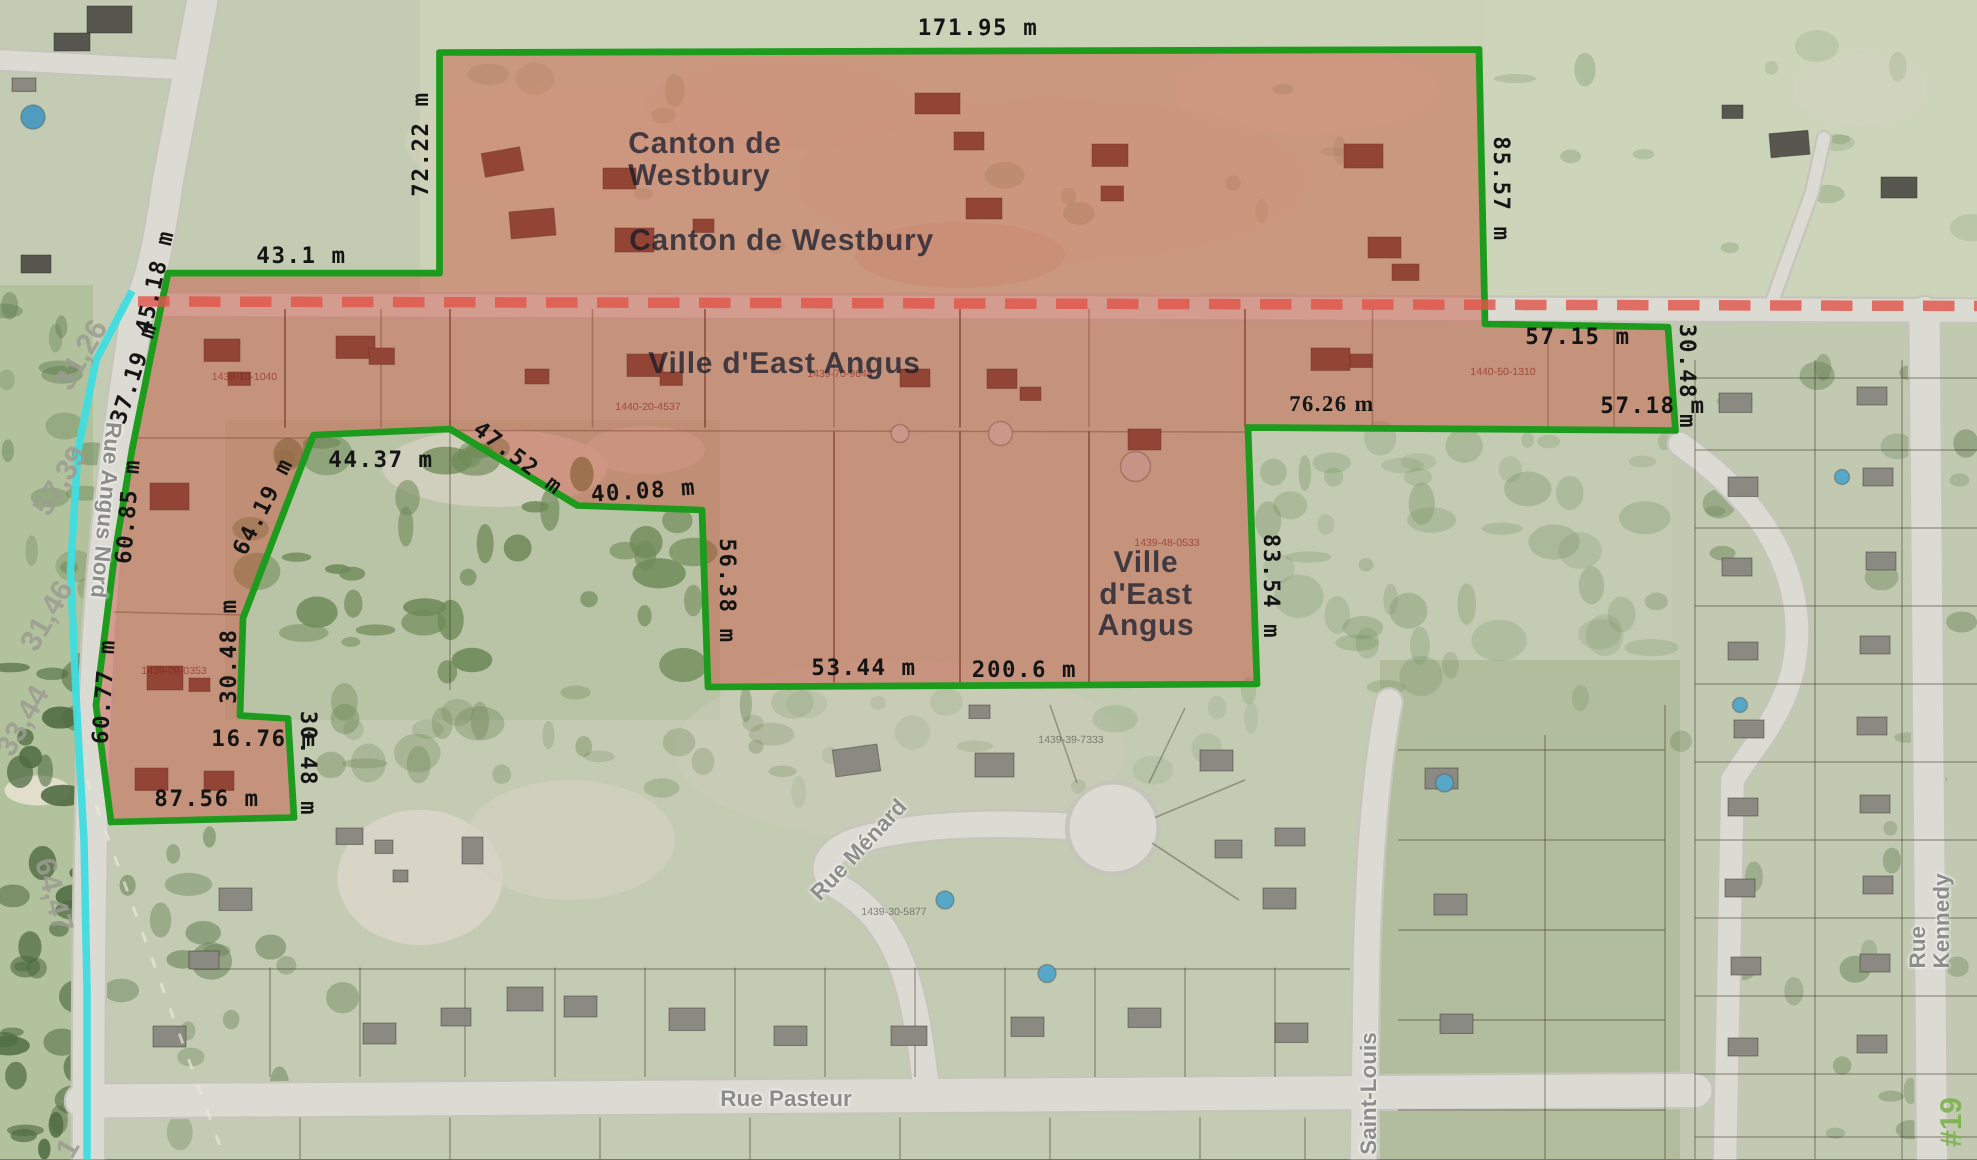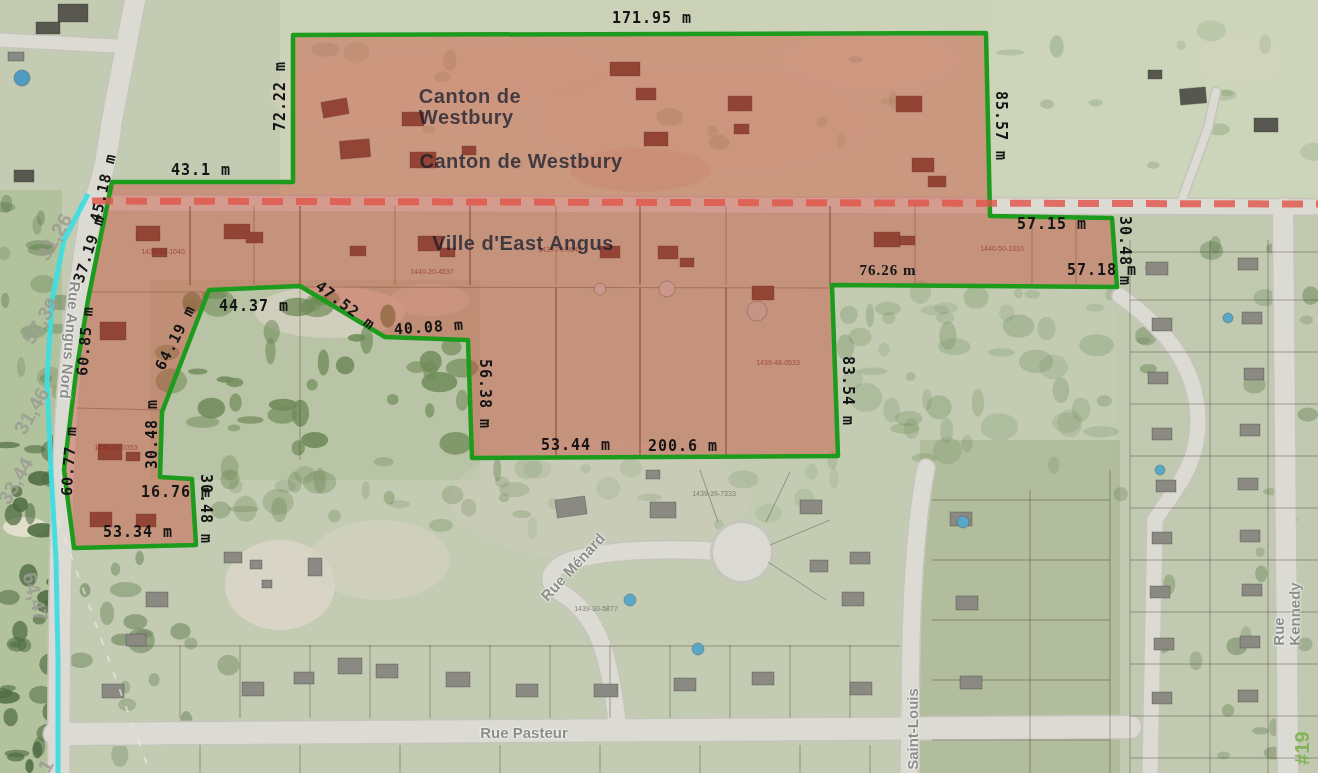--- a/index.html
+++ b/index.html
@@ -512,20 +512,23 @@
       <div class="lbl street" style="left: 70px; top: 340px; transform: translate(-50%, -50%) rotate(95deg);">Rue Angus Nord</div>
       <div class="lbl street" style="left: 573px; top: 567px; transform: translate(-50%, -50%) rotate(-47deg);">Rue Ménard</div>
       <div class="lbl street" style="left: 524px; top: 733px; transform: translate(-50%, -50%) rotate(0deg);">Rue Pasteur</div>
       <div class="lbl street" style="left: 913px; top: 729px; transform: translate(-50%, -50%) rotate(-90deg);">Saint-Louis</div>
       <div class="lbl street" style="left: 1287px; top: 614px; transform: translate(-50%, -50%) rotate(-90deg);">Rue Kennedy</div>
       <div class="lbl route" style="left: 1302px; top: 748px; transform: translate(-50%, -50%) rotate(-90deg);">#19</div>
       <div class="lbl region" style="left: 470px; top: 107px; transform: translate(-50%, -50%) rotate(0deg); text-align: left;">Canton de
 Westbury</div>
       <div class="lbl region" style="left: 521px; top: 161px; transform: translate(-50%, -50%) rotate(0deg); text-align: center;">Canton de Westbury</div>
       <div class="lbl region" style="left: 523px; top: 243px; transform: translate(-50%, -50%) rotate(0deg); text-align: center;">Ville d'East Angus</div>
+      <div class="lbl region" style="left: 764px; top: 397px; transform: translate(-50%, -50%) rotate(0deg); text-align: center;">Ville
+d'East
+Angus</div>
       <div class="lbl m" style="left: 652px; top: 19px; transform: translate(-50%, -50%) rotate(0deg);">171.95 m</div>
       <div class="lbl m" style="left: 281px; top: 96px; transform: translate(-50%, -50%) rotate(-90deg);">72.22 m</div>
       <div class="lbl m" style="left: 1000px; top: 126px; transform: translate(-50%, -50%) rotate(90deg);">85.57 m</div>
       <div class="lbl m" style="left: 201px; top: 171px; transform: translate(-50%, -50%) rotate(0deg);">43.1 m</div>
       <div class="lbl m" style="left: 104px; top: 188px; transform: translate(-50%, -50%) rotate(-77deg);">45.18 m</div>
       <div class="lbl m" style="left: 90px; top: 249px; transform: translate(-50%, -50%) rotate(-72deg);">37.19 m</div>
       <div class="lbl m" style="left: 1052px; top: 208px; transform: translate(-50%, -50%) rotate(0deg); margin-top: 17px;">57.15 m</div>
       <div class="lbl m" style="left: 1124px; top: 251px; transform: translate(-50%, -50%) rotate(90deg);">30.48 m</div>
       <div class="lbl m" style="left: 1054px; top: 271px; transform: translate(-50%, -50%) rotate(0deg); margin-left: 48px;">57.18 m</div>
       <div class="lbl m" style="left: 888px; top: 271px; transform: translate(-50%, -50%) rotate(0deg); font-family: Liberation Serif, serif;">76.26 m</div>
@@ -533,17 +536,17 @@
       <div class="lbl m" style="left: 683px; top: 447px; transform: translate(-50%, -50%) rotate(0deg);">200.6 m</div>
       <div class="lbl m" style="left: 528px; top: 446px; transform: translate(-50%, -50%) rotate(0deg); margin-left: 48px;">53.44 m</div>
       <div class="lbl m" style="left: 484px; top: 394px; transform: translate(-50%, -50%) rotate(90deg);">56.38 m</div>
       <div class="lbl m" style="left: 429px; top: 328px; transform: translate(-50%, -50%) rotate(-4deg);">40.08 m</div>
       <div class="lbl m" style="left: 345px; top: 306px; transform: translate(-50%, -50%) rotate(37deg);">47.52 m</div>
       <div class="lbl m" style="left: 254px; top: 275px; transform: translate(-50%, -50%) rotate(0deg); margin-top: 32px;">44.37 m</div>
       <div class="lbl m" style="left: 176px; top: 338px; transform: translate(-50%, -50%) rotate(-63deg);">64.19 m</div>
       <div class="lbl m" style="left: 153px; top: 434px; transform: translate(-50%, -50%) rotate(-90deg);">30.48 m</div>
       <div class="lbl m" style="left: 176px; top: 493px; transform: translate(-50%, -50%) rotate(0deg);">16.76 m</div>
       <div class="lbl m" style="left: 205px; top: 509px; transform: translate(-50%, -50%) rotate(90deg);">30.48 m</div>
-      <div class="lbl m" style="left: 138px; top: 533px; transform: translate(-50%, -50%) rotate(0deg);">53.34 m</div>
+      <div class="lbl m" style="left: 138px; top: 533px; transform: translate(-50%, -50%) rotate(0deg);">87.56 m</div>
       <div class="lbl m" style="left: 86px; top: 341px; transform: translate(-50%, -50%) rotate(-85deg);">60.85 m</div>
       <div class="lbl m" style="left: 70px; top: 461px; transform: translate(-50%, -50%) rotate(-86deg);">60.77 m</div>
     </div>
 </div>
 
 </body></html>

